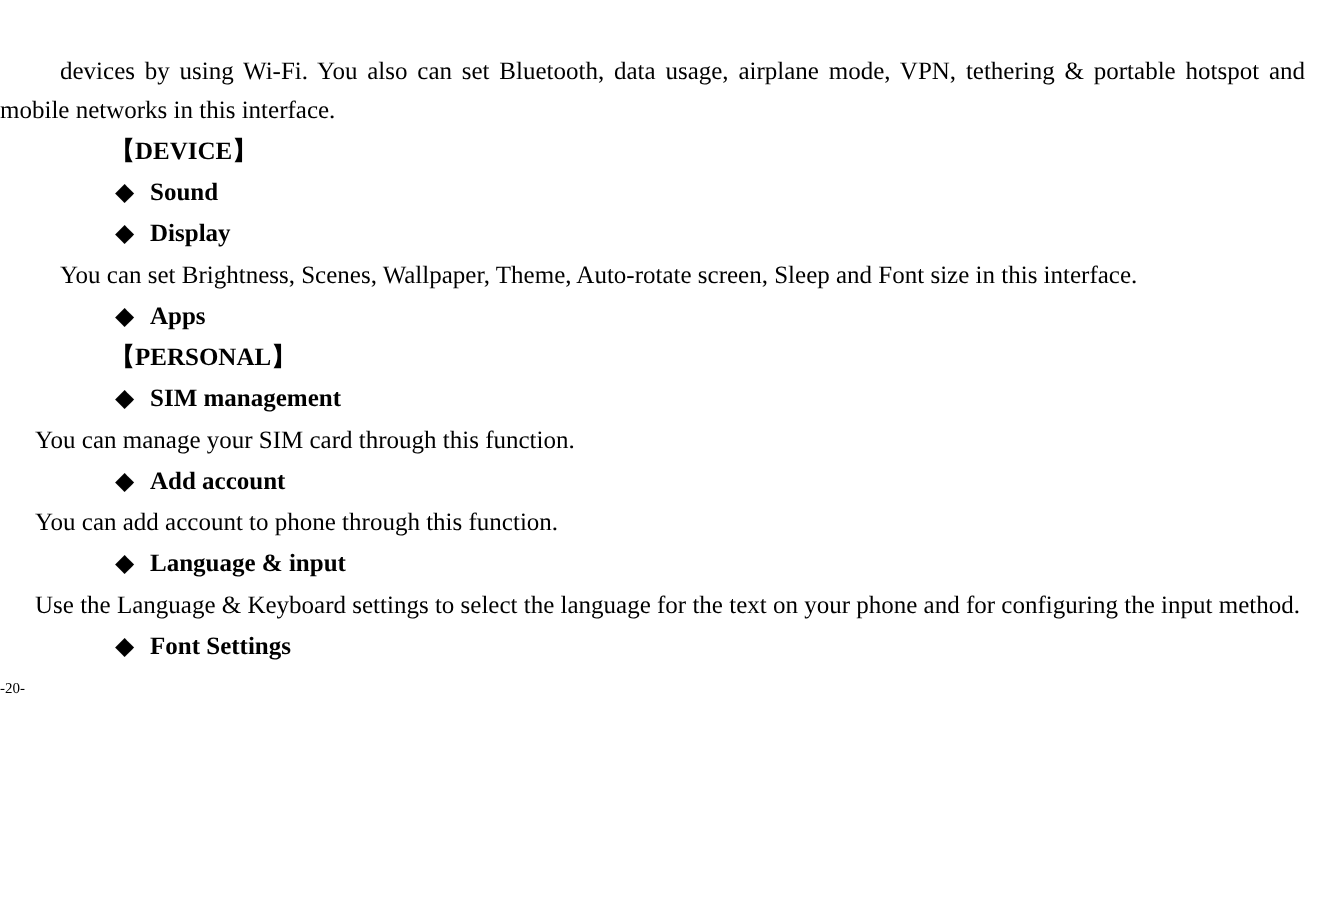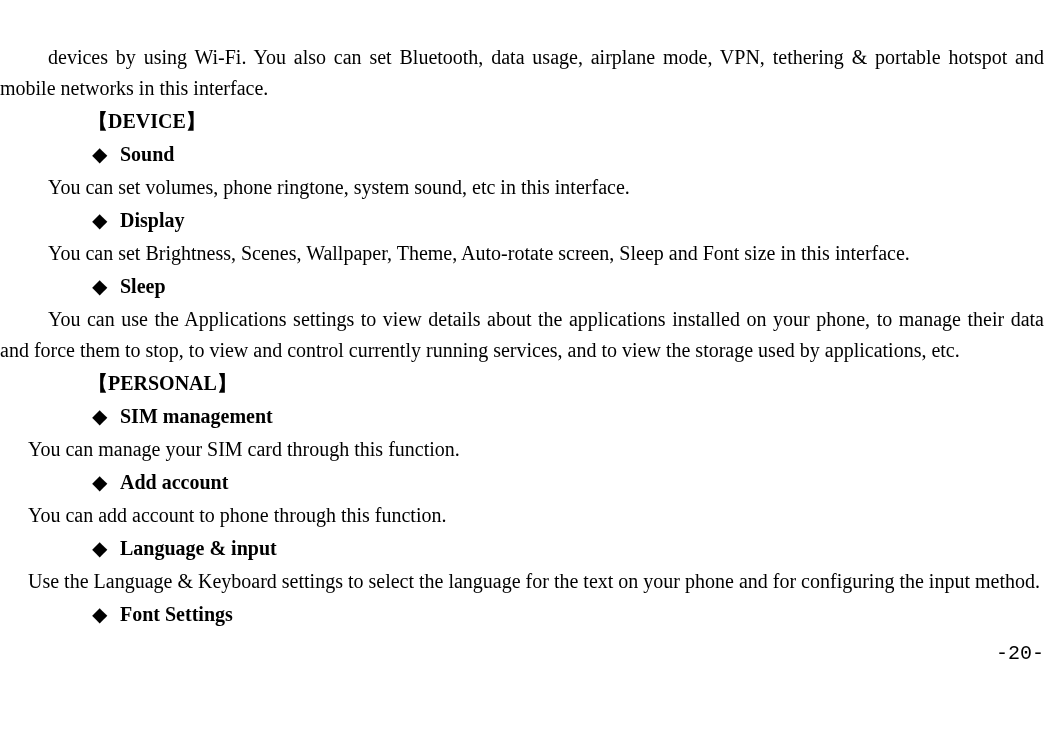--- a/index.html
+++ b/index.html
@@ -44,49 +44,46 @@
       content: "\25C6";
     }
     .body-text {
       margin: 0;
       text-align: justify;
     }
     .body-text.first {
       text-indent: 48px;
     }
     .page-number {
-      text-align: right;
-      font-size: 20px;
+      text-align: left;
+      font-size: 12px;
       margin-top: 8px;
-      font-family: Liberation Mono, monospace;
     }
   </style>
 </head>
 <body>
 
 <div class="page">
 
   <p class="para para-fragment-first">devices by using Wi-Fi. You also can set Bluetooth, data usage, airplane mode, VPN, tethering &amp; portable hotspot and mobile networks in this interface.</p>
 
   <p class="section-label">【DEVICE】</p>
 
   <p class="bullet-item">
     <span class="diamond diamond-glyph"></span><span>Sound</span>
   </p>
-  <p class="body-text first">You can set volumes, phone ringtone, system sound, etc in this interface.</p>
 
   <p class="bullet-item">
     <span class="diamond diamond-glyph"></span><span>Display</span>
   </p>
   <p class="body-text first">You can set Brightness, Scenes, Wallpaper, Theme, Auto-rotate screen, Sleep and Font size in this interface.</p>
 
   <p class="bullet-item">
-    <span class="diamond diamond-glyph"></span><span>Sleep</span>
+    <span class="diamond diamond-glyph"></span><span>Apps</span>
   </p>
-  <p class="body-text first">You can use the Applications settings to view details about the applications installed on your phone, to manage their data and force them to stop, to view and control currently running services, and to view the storage used by applications, etc.</p>
 
   <p class="section-label">【PERSONAL】</p>
 
   <p class="bullet-item">
     <span class="diamond diamond-glyph"></span><span>SIM management</span>
   </p>
   <p class="body-text" style="text-indent:28px;">You can manage your SIM card through this function.</p>
 
   <p class="bullet-item">
     <span class="diamond diamond-glyph"></span><span>Add account</span>

